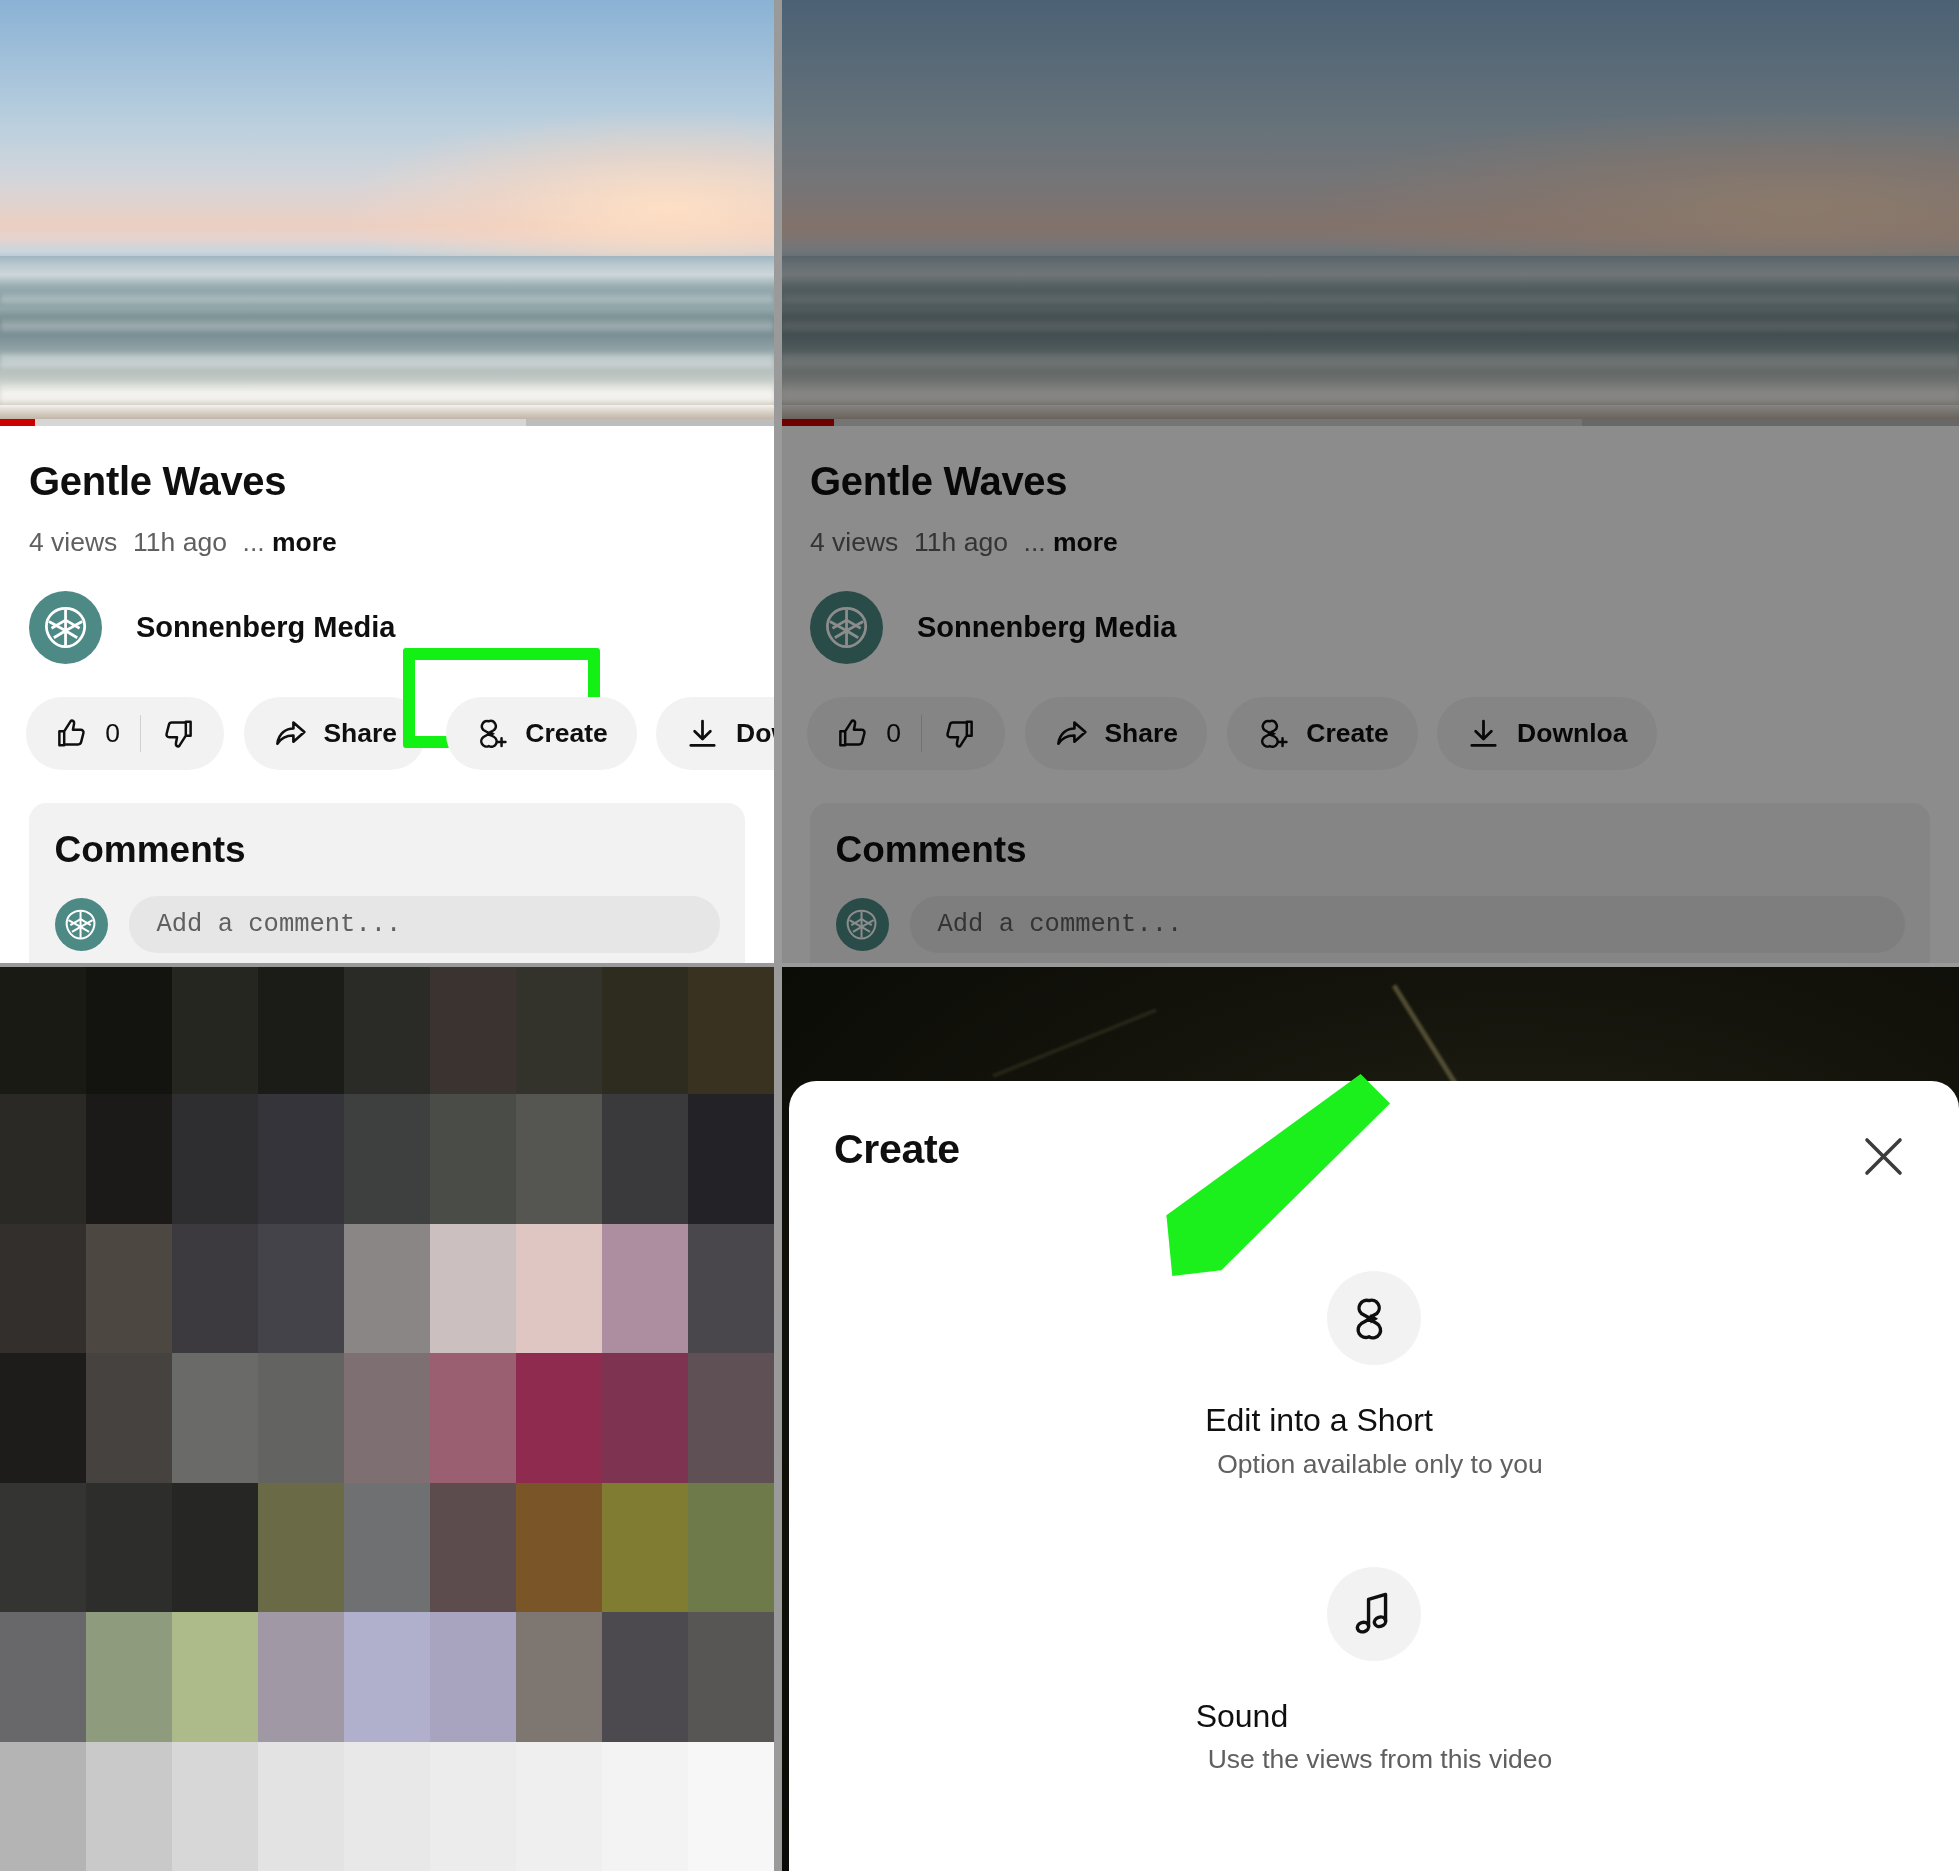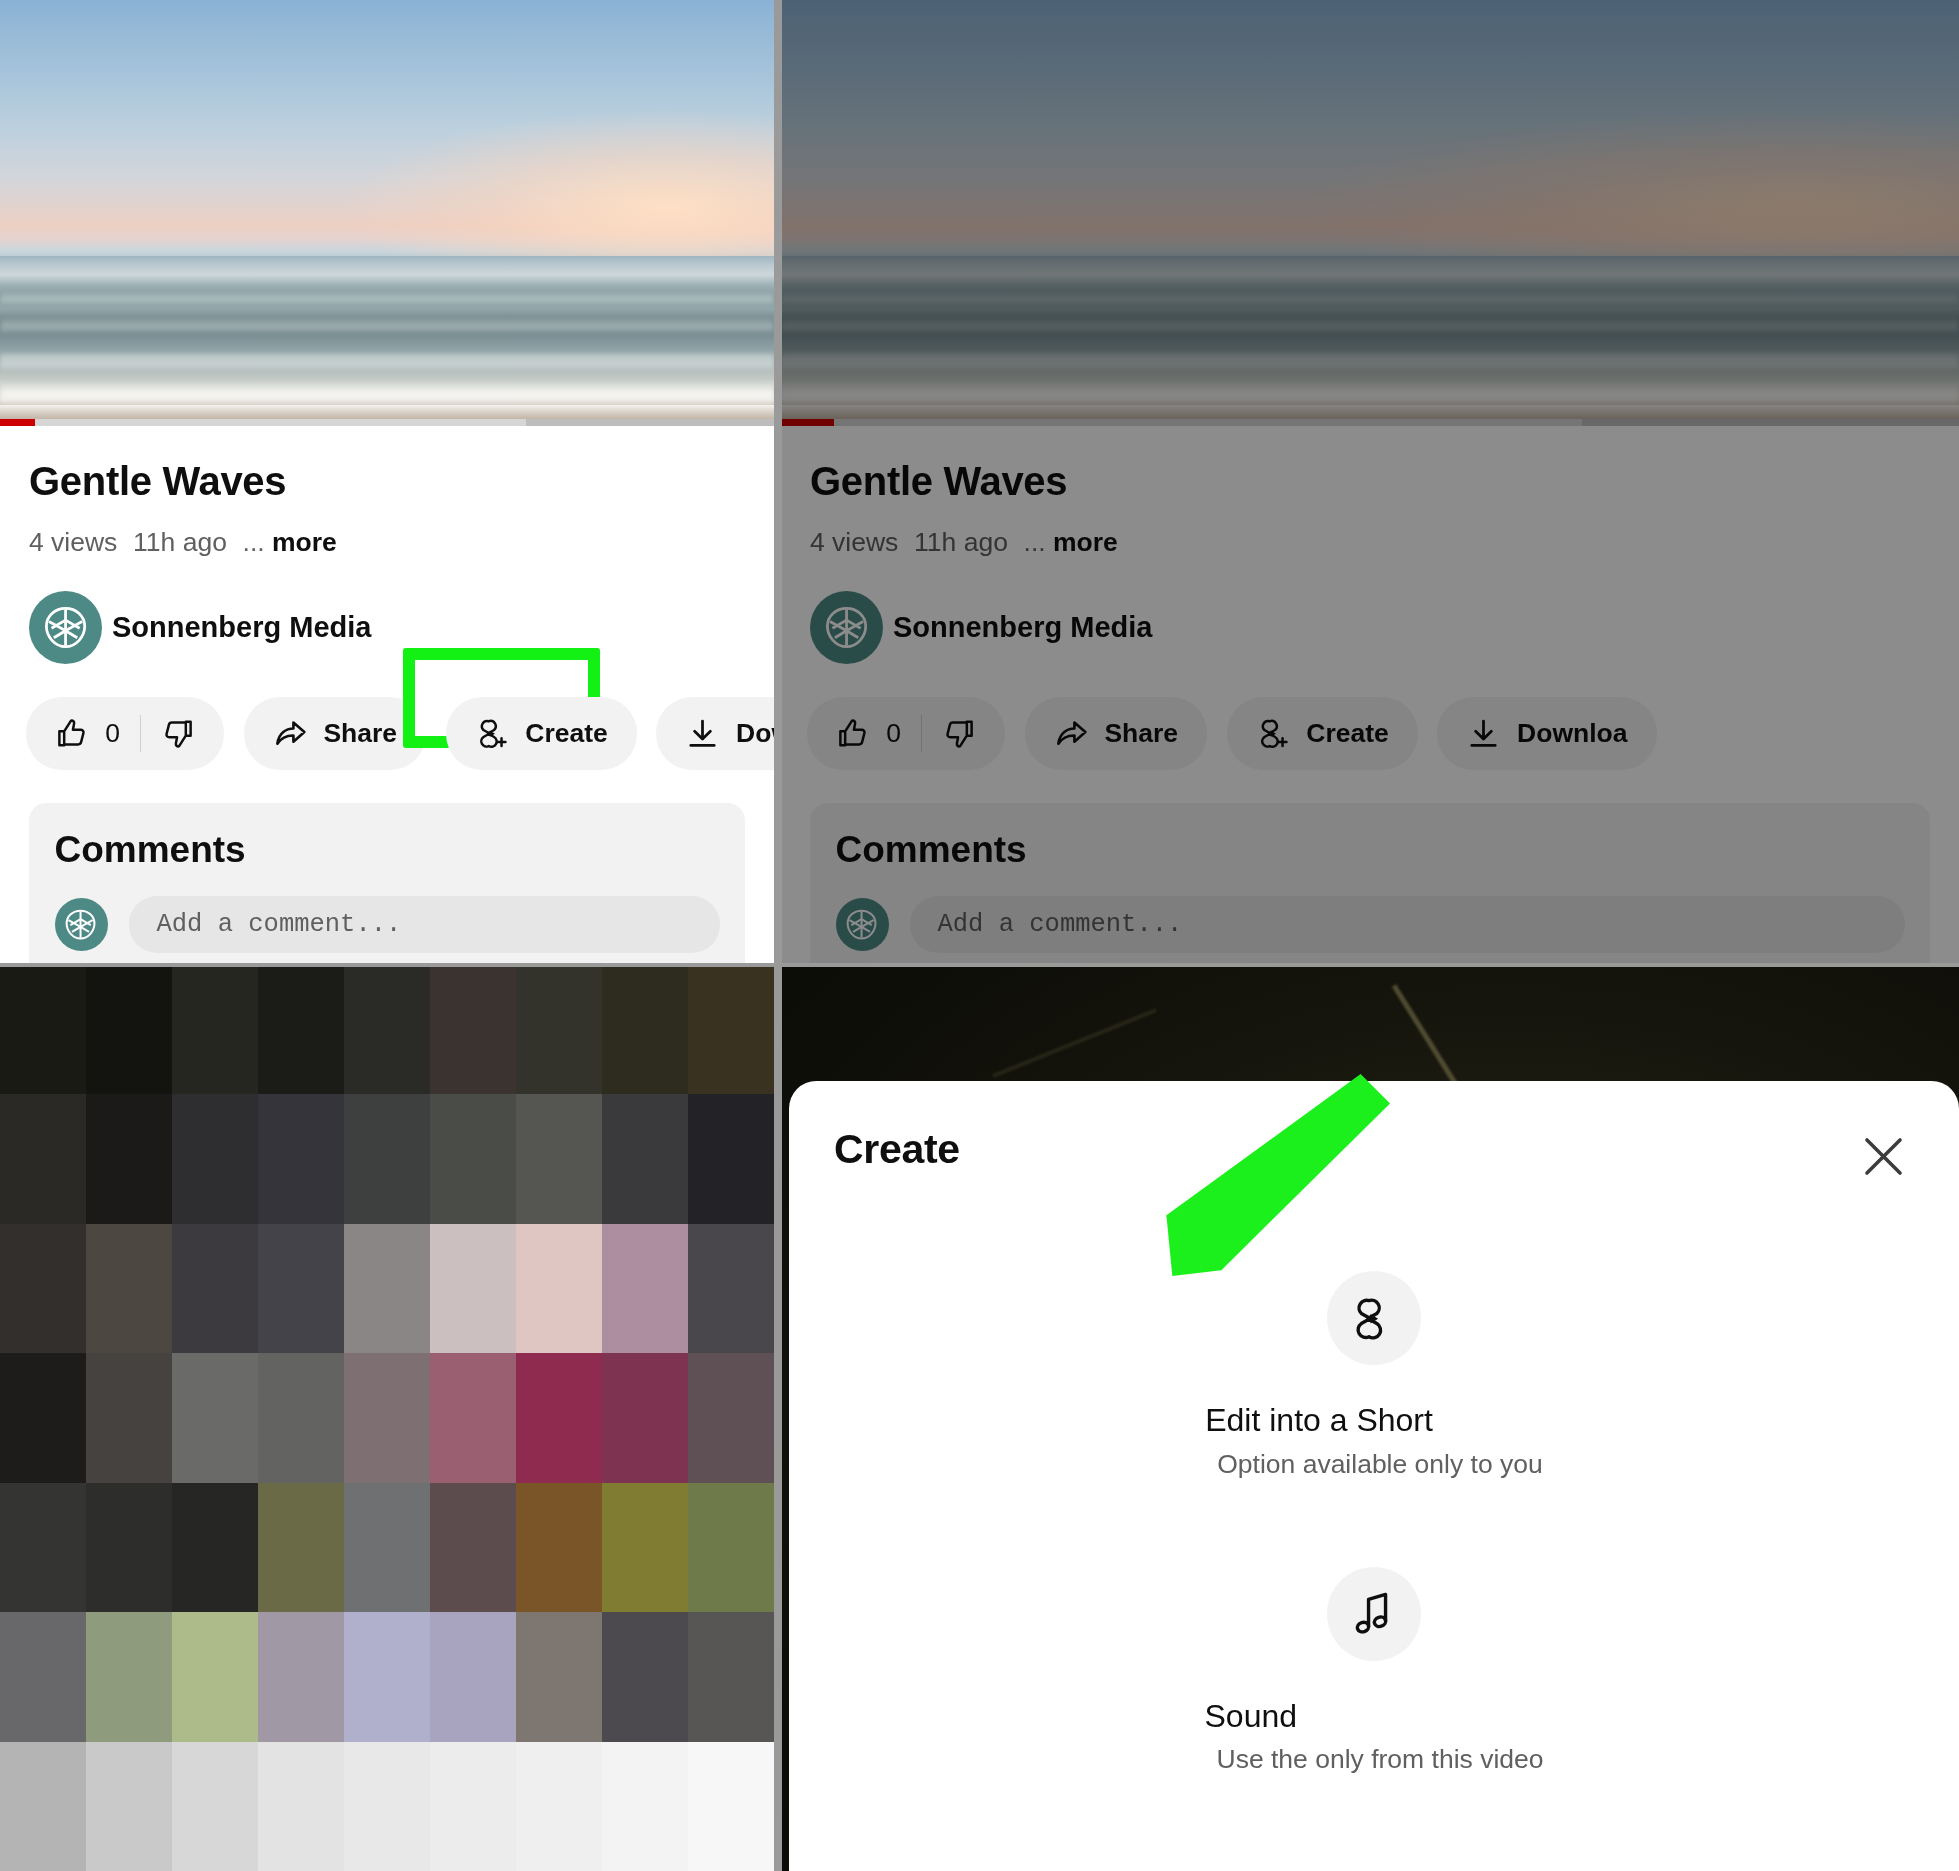--- a/index.html
+++ b/index.html
@@ -88,21 +88,21 @@
     letter-spacing: -0.3px; line-height: 1.1;
   }
   .vstats {
     margin-top: 23.5px; font-size: 26.5px; color: #606060; line-height: 1.2;
     display: flex; align-items: baseline; gap: 15.7px;
   }
   .vstats .more { color: #0f0f0f; font-weight: 700; }
   .vstats .more .dots { color: #606060; font-weight: 400; }
 
   
-  .channel { display: flex; align-items: center; gap: 10px; padding: 33px 29px 0 29px; }
+  .channel { display: flex; align-items: center; gap: 34px; padding: 33px 29px 0 29px; }
   .avatar {
     width: 73px; height: 73px; border-radius: 50%;
     background: #4d8a86; flex: 0 0 auto;
     display: flex; align-items: center; justify-content: center;
   }
   .avatar.small { width: 53px; height: 53px; }
   .avatar svg { width: 70%; height: 70%; }
   .chname { font-size: 29px; font-weight: 700; color: #0f0f0f; }
 
   
@@ -493,21 +493,21 @@
     <div class="sheet-item" style="margin-top:19.6px;">
       <div class="sheet-ico">
         <svg viewBox="0 0 24 24" fill="none" stroke="#0f0f0f" stroke-width="1.6" stroke-linejoin="round">
           <path d="M9.2 18.2V5.4l8-2.4v12.8"></path>
           <ellipse cx="6.6" cy="18.4" rx="2.7" ry="2.2" transform="rotate(-18 6.6 18.4)"></ellipse>
           <ellipse cx="14.6" cy="15.9" rx="2.7" ry="2.2" transform="rotate(-18 14.6 15.9)"></ellipse>
         </svg>
       </div>
       <div>
         <div class="sheet-label">Sound</div>
-        <div class="sheet-sub">Use the only from this video</div>
+        <div class="sheet-sub">Use the views from this video</div>
       </div>
     </div>
   </div>
 
   <svg class="arrow" style="left:1137px; top:1068px; width:255px; height:216px; z-index:9;" viewBox="0 0 260 220">
     <path d="M228 6 L258 36 L86 206 L40 196 L30 150 Z" fill="#1cf01c"></path>
     <path d="M30 150 L86 206 L36 212 Z" fill="#1cf01c"></path>
   </svg>
 
   <div class="seam" style="left:774px; top:0; width:7.8px; height:1871px;"></div>

